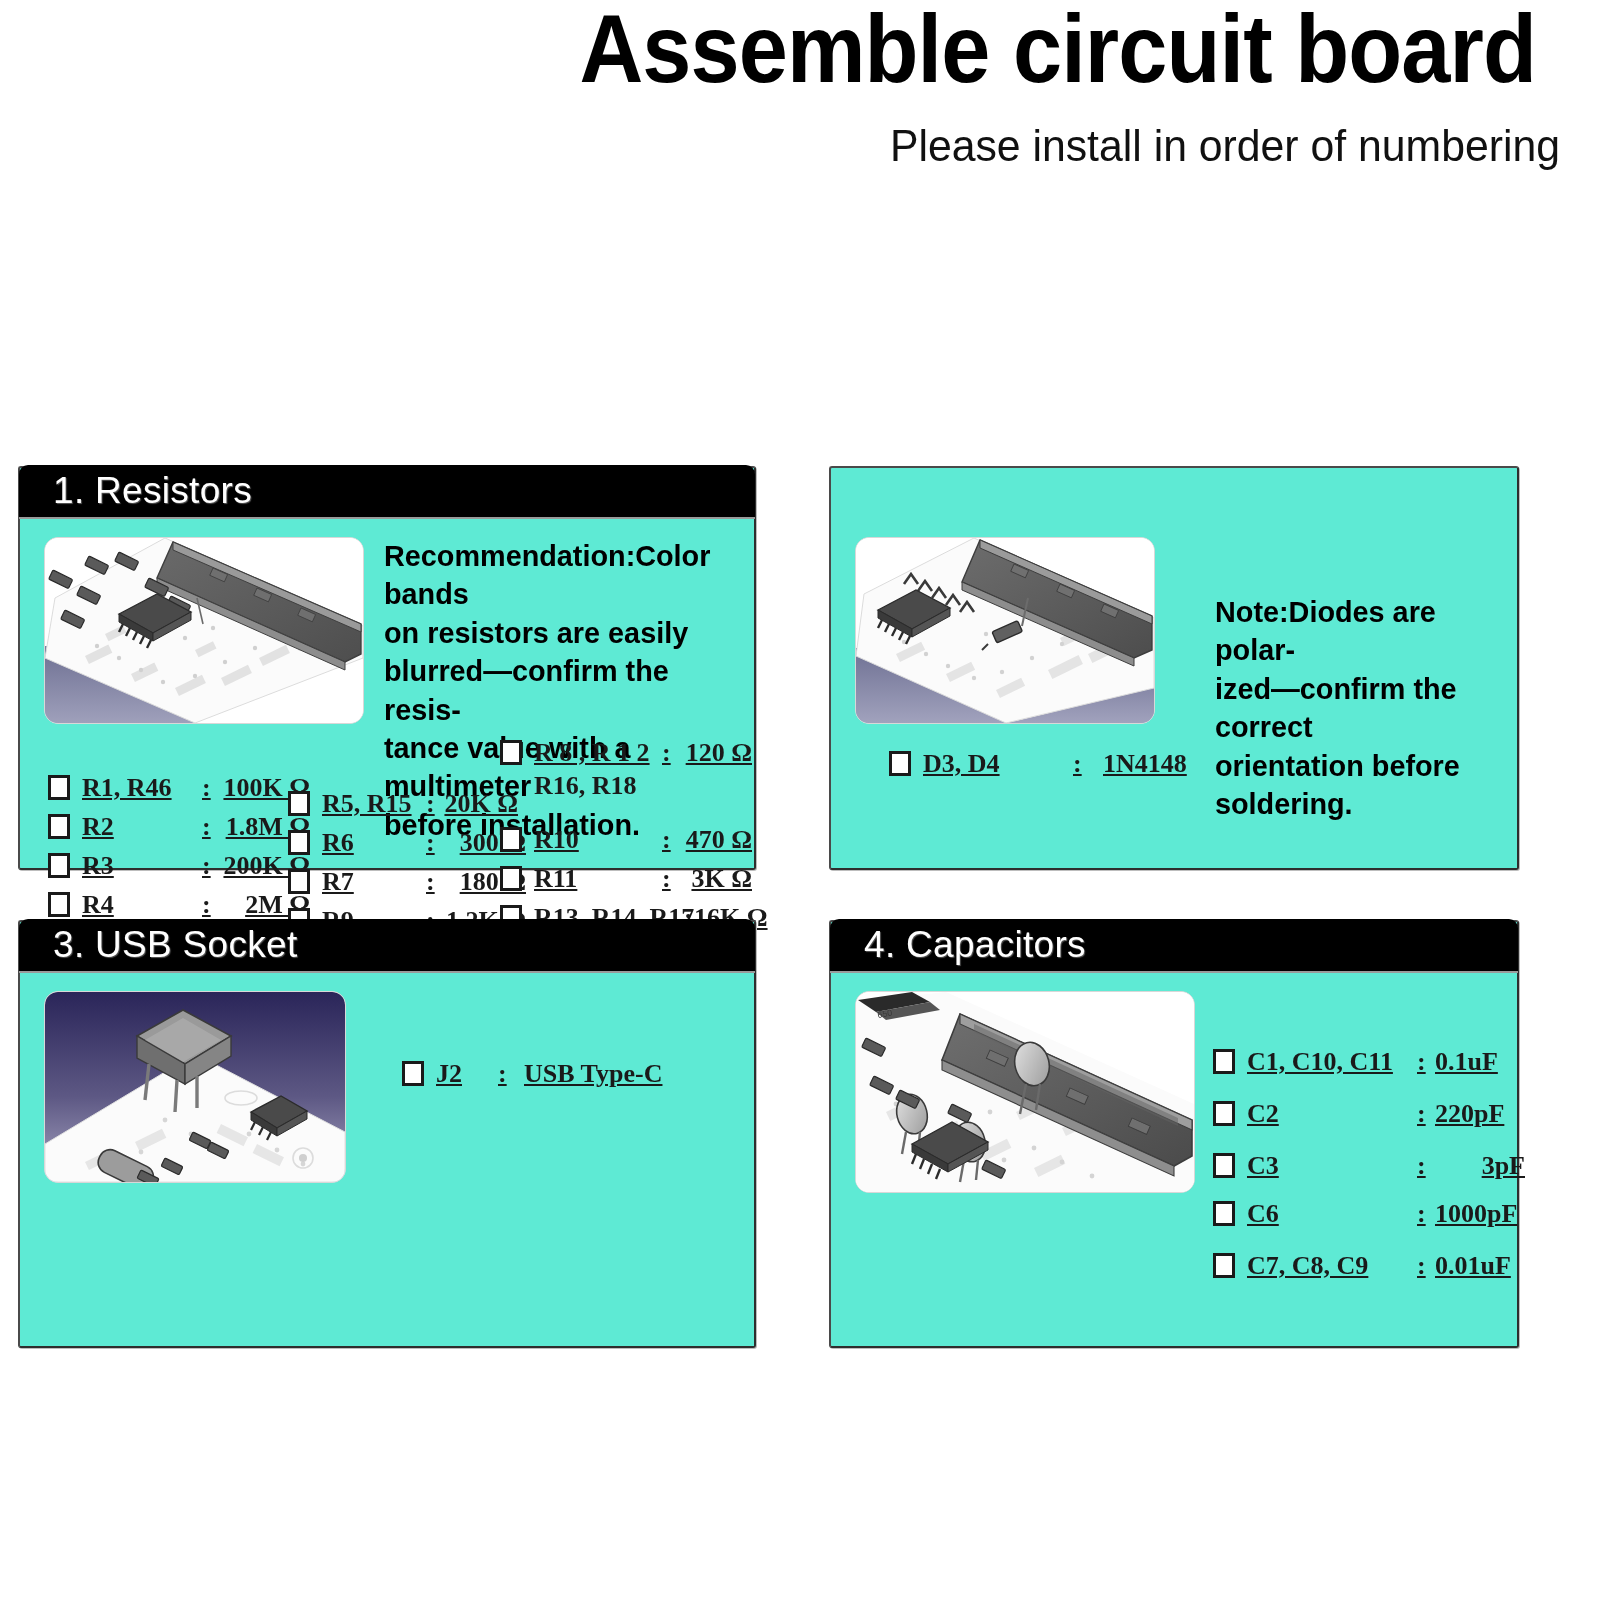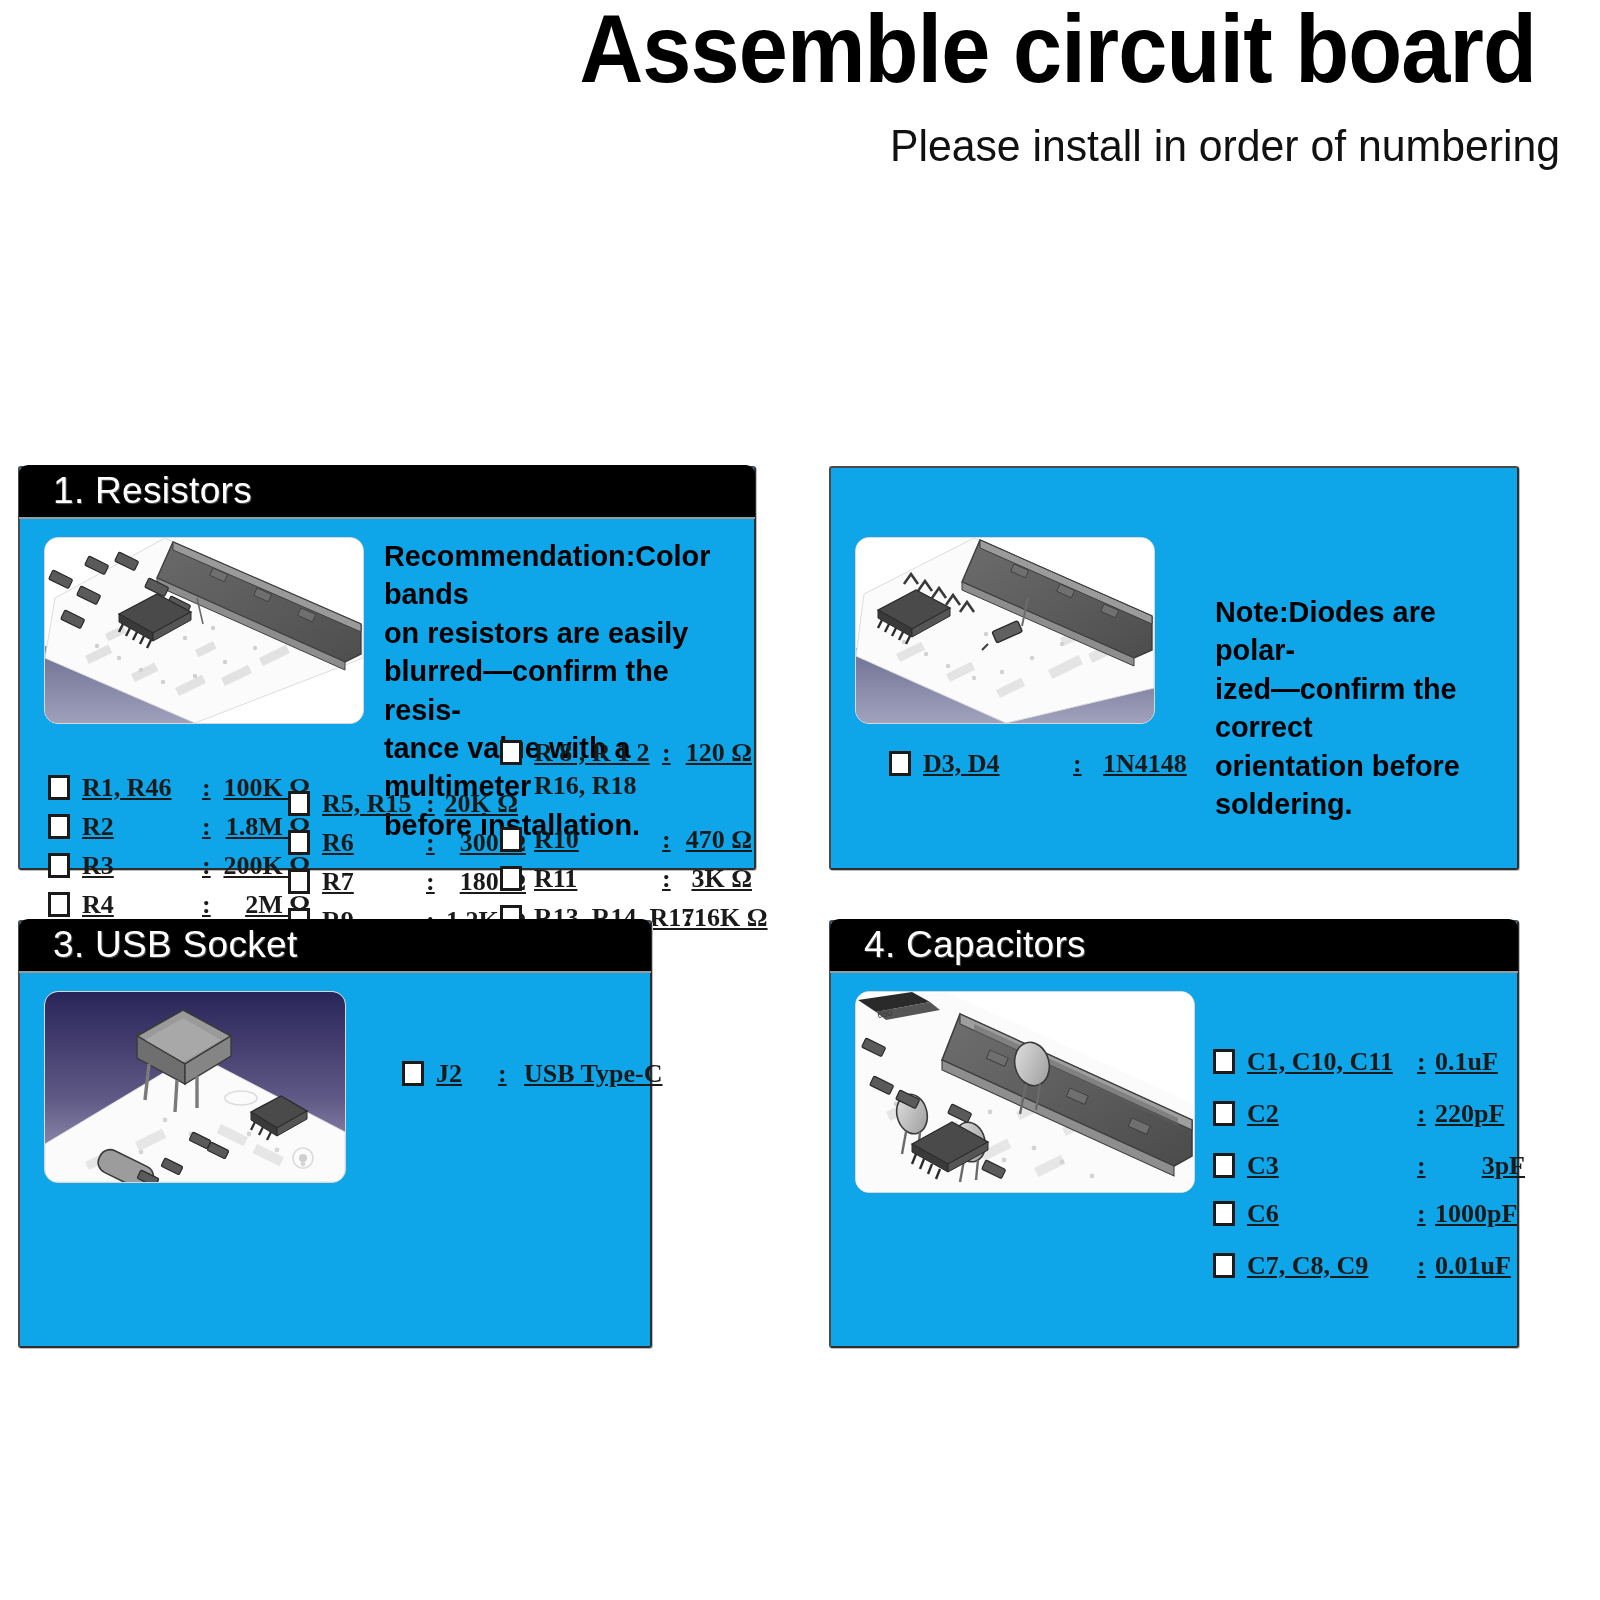--- a/index.html
+++ b/index.html
@@ -45,31 +45,31 @@
     position: absolute;
     left: 0;
     top: 0;
     width: 1600px;
     height: 1600px;
     pointer-events: none;
   }
   .panel {
     position: absolute;
     box-sizing: border-box;
-    background: #0ea5e9;
+    background: #5eead4;
     border: 2px solid #4a4a4a;
     border-right-color: #2e2e2e;
     border-bottom-color: #2e2e2e;
     border-radius: 3px;
     box-shadow: 1px 1px 0 #bdbdbd;
     pointer-events: auto;
   }
   #panel-1 { left: 18px;  top: 466px;  width: 738px; height: 404px; }
   #panel-2 { left: 829px; top: 466px;  width: 690px; height: 404px; }
-  #panel-3 { left: 18px;  top: 920px;  width: 634px; height: 428px; }
+  #panel-3 { left: 18px;  top: 920px;  width: 738px; height: 428px; }
   #panel-4 { left: 829px; top: 920px;  width: 690px; height: 428px; }
 
   .panel-header {
     position: absolute;
     left: -1px;
     top: -3px;
     right: -1px;
     height: 52px;
     background: #000000;
     border-radius: 9px 9px 0 0;

